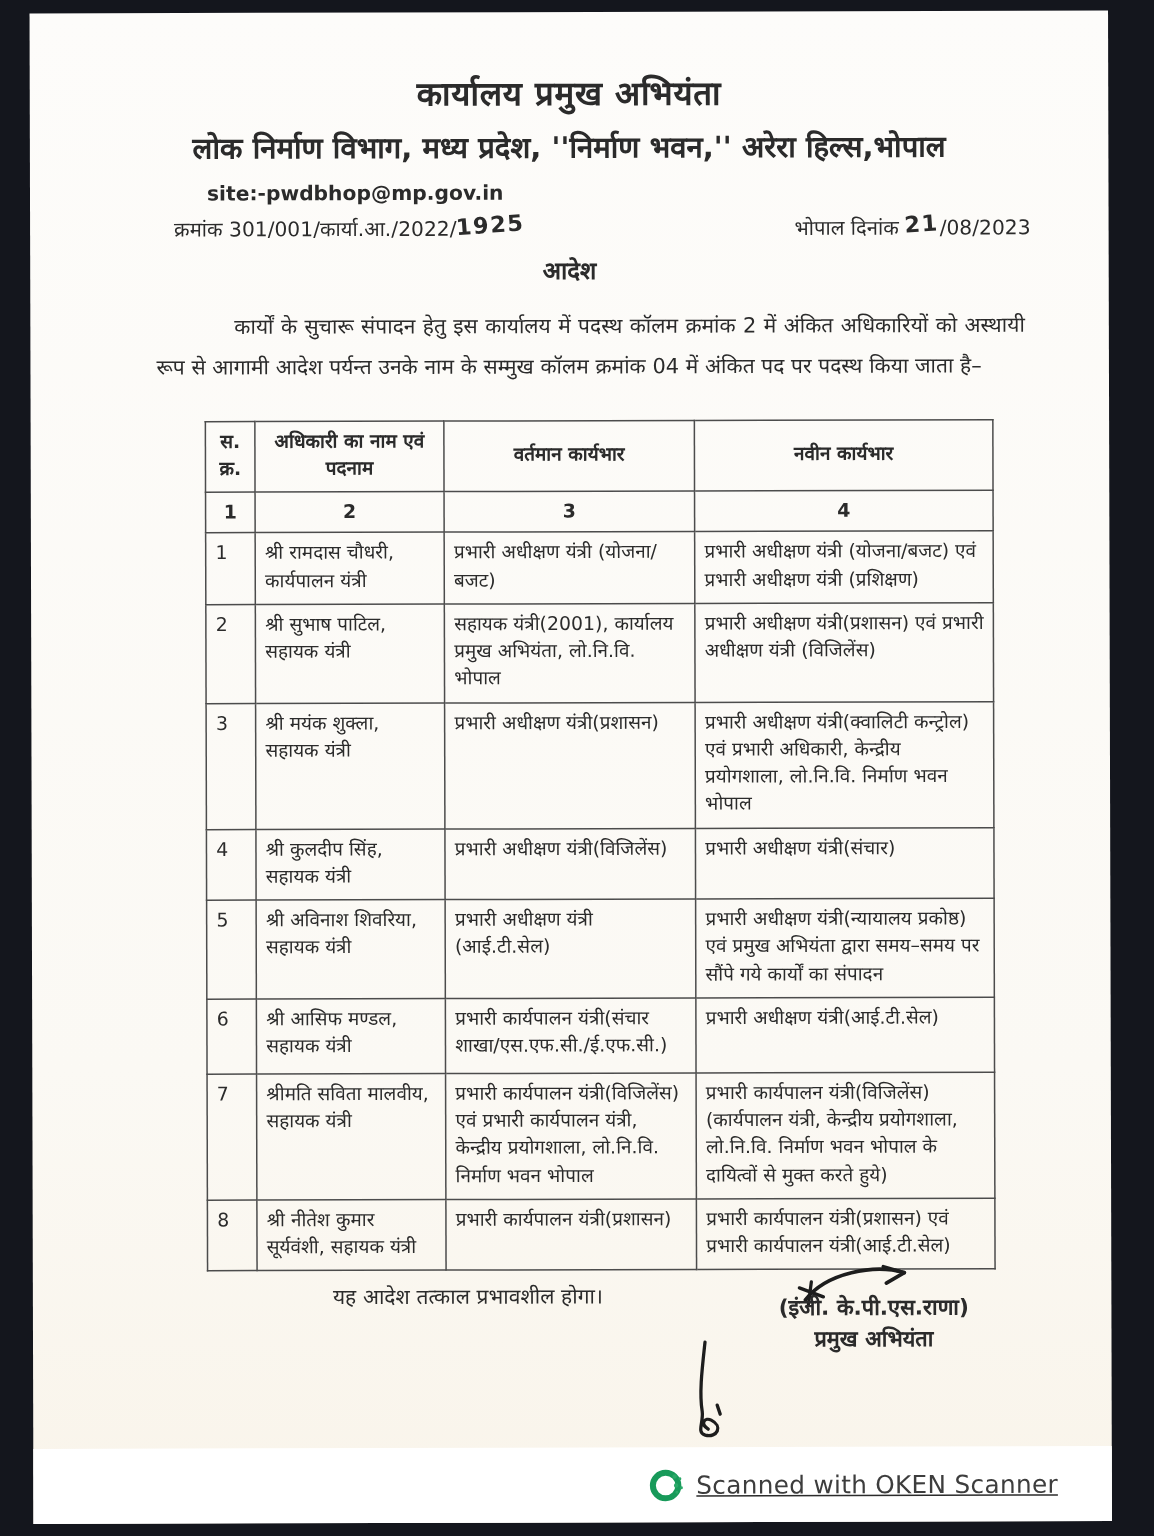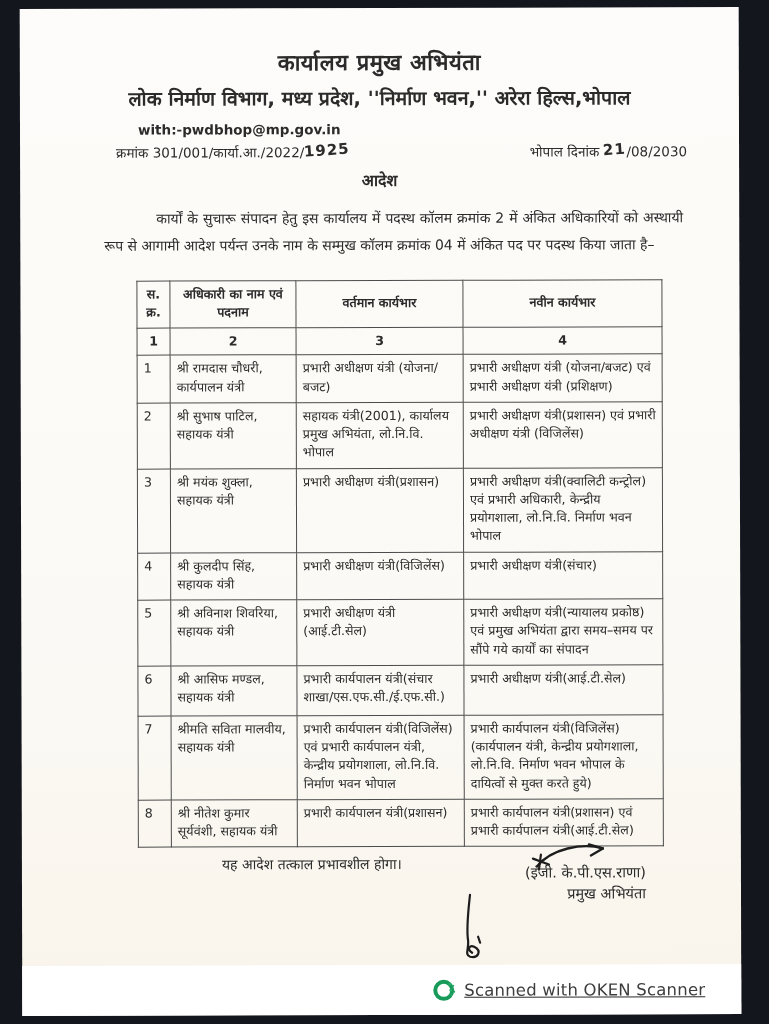--- a/index.html
+++ b/index.html
@@ -58,21 +58,21 @@
     padding:4px 6px 6px 6px;
     vertical-align:top;
   }
   table.order-table .hdr td{ font-weight:bold; text-align:center; vertical-align:middle; }
   table.order-table .colnums td{ font-weight:bold; text-align:center; padding:4px; }
   td.sno{ text-align:left; }
   
   .effective-line{ margin:7px 0 0 200px; font-size:14px; }
   .sig-block{
     position:absolute; right:95px; top:855px;
-    text-align:right; font-size:14.5px; font-weight:normal; line-height:1.45;
+    text-align:center; font-size:14.5px; font-weight:bold; line-height:1.45;
   }
   .sig-swoosh{ position:absolute; right:130px; top:833px; }
   .sig-stroke{ position:absolute; right:245px; top:885px; }
   
   .scan-footer{
     position:absolute; left:0; bottom:0;
     width:100%; height:50px; background:#ffffff;
     display:flex; align-items:center; justify-content:flex-end;
   }
   .scan-footer .inner{ display:flex; align-items:center; margin-right:36px;text-decoration:underline; }
@@ -92,26 +92,26 @@
 <body>
 
 <div class="page">
 
   <div class="doc-header">
     <div class="office-title">कार्यालय प्रमुख अभियंता</div>
     <div class="dept-line">लोक निर्माण विभाग, मध्य प्रदेश, ''निर्माण भवन,'' अरेरा हिल्स,भोपाल</div>
   </div>
 
   <div class="contact-row">
-    <span>with:-pwdbhop@mp.gov.in</span>
+    <span>site:-pwdbhop@mp.gov.in</span>
   </div>
 
   <div class="ref-row">
     <span><span>क्रमांक 301/001/कार्या.आ./2022/</span><span class="hand">1925</span></span>
-    <span><span>भोपाल दिनांक </span><span class="hand">21</span><span>/08/2030</span></span>
+    <span><span>भोपाल दिनांक </span><span class="hand">21</span><span>/08/2023</span></span>
   </div>
 
   <div class="order-heading">आदेश</div>
 
   <div class="body-para">कार्यों के सुचारू संपादन हेतु इस कार्यालय में पदस्थ कॉलम क्रमांक 2 में अंकित अधिकारियों को अस्थायी रूप से आगामी आदेश पर्यन्त उनके नाम के सम्मुख कॉलम क्रमांक 04 में अंकित पद पर पदस्थ किया जाता है–</div>
 
   <table class="order-table">
     <colgroup>
         <col style="width:33px">
         <col style="width:126px">

